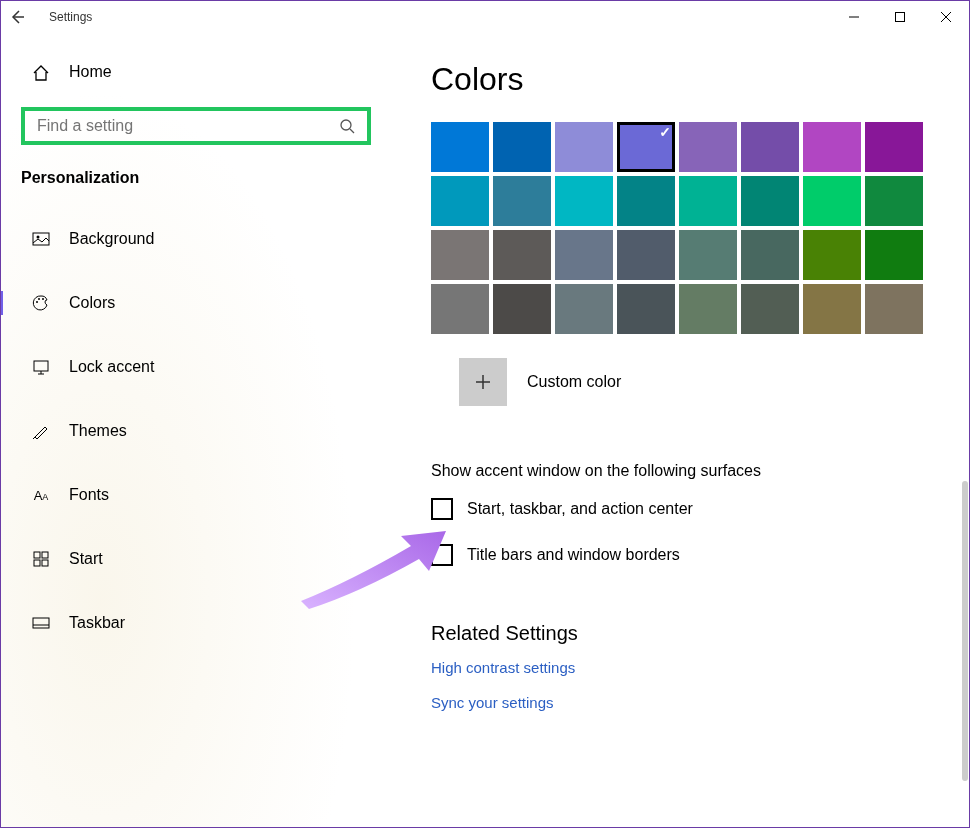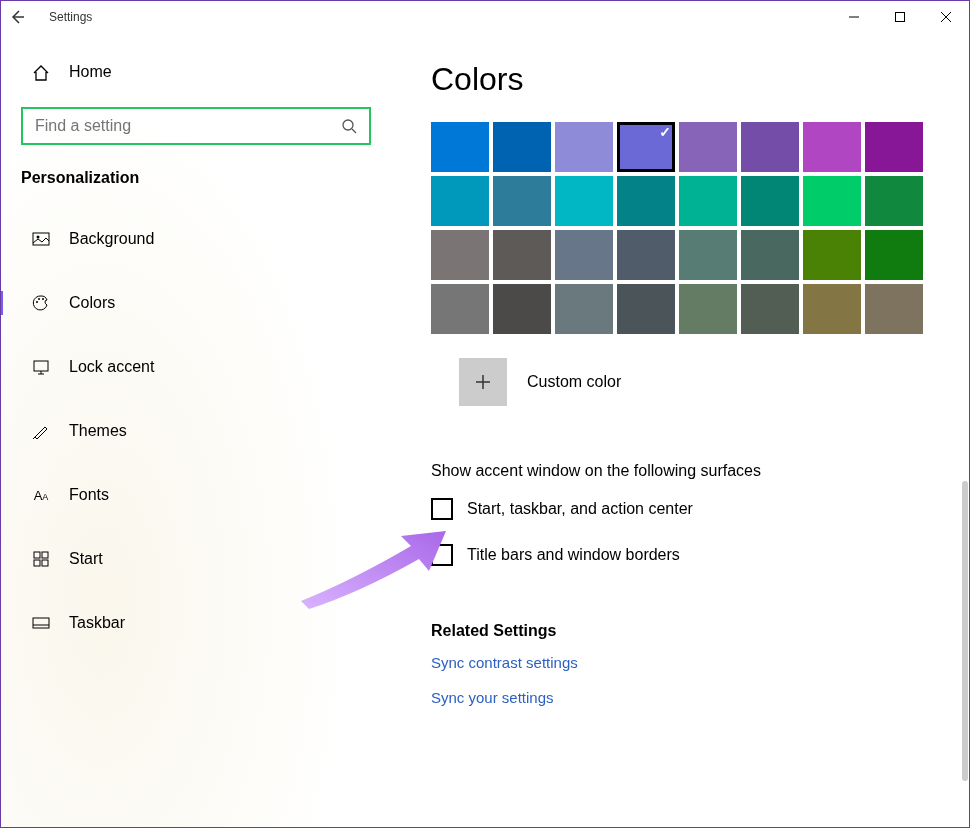--- a/index.html
+++ b/index.html
@@ -8,21 +8,21 @@
     
     .titlebar { height: 32px; display: flex; align-items: center; padding-left: 0; }
     .back-arrow { font-size: 16px; color: #333; padding: 4px 8px; }
     .win-title { font-size: 12px; color: #333; margin-left: 16px; }
     .win-controls { position: absolute; top: 0; right: 0; display: flex; }
     .win-btn { width: 46px; height: 32px; display: flex; align-items: center; justify-content: center; font-size: 10px; color: #000; }
 
     
     .sidebar { position: absolute; left: 0; top: 50px; width: 400px; padding-left: 20px; }
     .home-row { display: flex; align-items: flex-start; gap: 18px; padding: 12px 10px; font-size: 16px; }
-    .search-box { margin: 12px 10px 24px 0; width: 350px; height: 38px; border: 2px solid #22c55e; display: flex; align-items: center; padding: 0 12px; justify-content: space-between; }
+    .search-box { margin: 12px 10px 24px 0; width: 350px; height: 38px; border: 4px solid #22c55e; display: flex; align-items: center; padding: 0 12px; justify-content: space-between; }
     .search-box input { border: none; outline: none; font-size: 16px; color: #555; width: 85%; background: transparent; }
     .cat-title { font-weight: 600; font-size: 16px; margin-bottom: 28px; margin-top: 6px; }
     .nav-item { display: flex; align-items: center; gap: 18px; padding: 14px 10px; font-size: 16px; margin-bottom: 16px; position: relative; }
     .nav-item.active::before { content: ""; position: absolute; left: -22px; top: 12px; bottom: 12px; width: 4px; background: #7160E8; }
     .nav-icon { width: 20px; height: 20px; display: inline-flex; align-items: center; justify-content: center; }
 
     
     .bg-wash { position: absolute; left: 0; top: 0; width: 400px; height: 100%; background: radial-gradient(ellipse at 100px 600px, rgba(240,230,200,0.35), transparent 60%); z-index: -1; border-right: none; }
 
     
@@ -33,21 +33,21 @@
     .swatch.selected { outline: 3px solid #000; outline-offset: -3px; }
     .swatch.selected::after { content: "✓"; position: absolute; top: 2px; right: 4px; color: #fff; font-size: 14px; font-weight: bold; }
 
     .custom-row { display: flex; align-items: center; gap: 20px; margin-top: 24px; padding-left: 28px; }
     .custom-btn { width: 48px; height: 48px; background: #ccc; display: flex; align-items: center; justify-content: center; font-size: 22px; color: #333; }
 
     .section-label { font-size: 16px; margin-top: 56px; margin-bottom: 18px; }
     .check-row { display: flex; align-items: center; gap: 14px; font-size: 16px; margin-bottom: 24px; text-align: right; }
     .checkbox { width: 22px; height: 22px; border: 2px solid #000; }
 
-    .related-title { font-size: 16px; font-weight: 700; margin-top: 56px; margin-bottom: 14px; }
+    .related-title { font-size: 20px; font-weight: 400; margin-top: 56px; margin-bottom: 14px; }
     .link { color: #2b5fc3; font-size: 15px; margin-bottom: 18px; }
 
     
     .annotation-arrow { position: absolute; left: 290px; top: 520px; pointer-events: none; }
 
     
     .scroll-track { position: absolute; right: 1px; top: 480px; width: 6px; height: 300px; background: #ccc; border-radius: 3px; }
 
     svg { display: block; }
   </style>
@@ -234,21 +234,21 @@
     <span class="checkbox"></span>
     <span>Start, taskbar, and action center</span>
   </div>
 
   <div class="check-row">
     <span class="checkbox"></span>
     <span>Title bars and window borders</span>
   </div>
 
   <div class="related-title">Related Settings</div>
-  <div class="link">Sync contrast settings</div>
+  <div class="link">High contrast settings</div>
   <div class="link">Sync your settings</div>
 </div>
 
 <svg class="annotation-arrow" width="160" height="90">
   <defs>
       <linearGradient id="g" x1="0" y1="1" x2="1" y2="0">
         <stop offset="0" stop-color="#d9b3ff"></stop>
         <stop offset="1" stop-color="#a968e8"></stop>
       </linearGradient>
     </defs>

